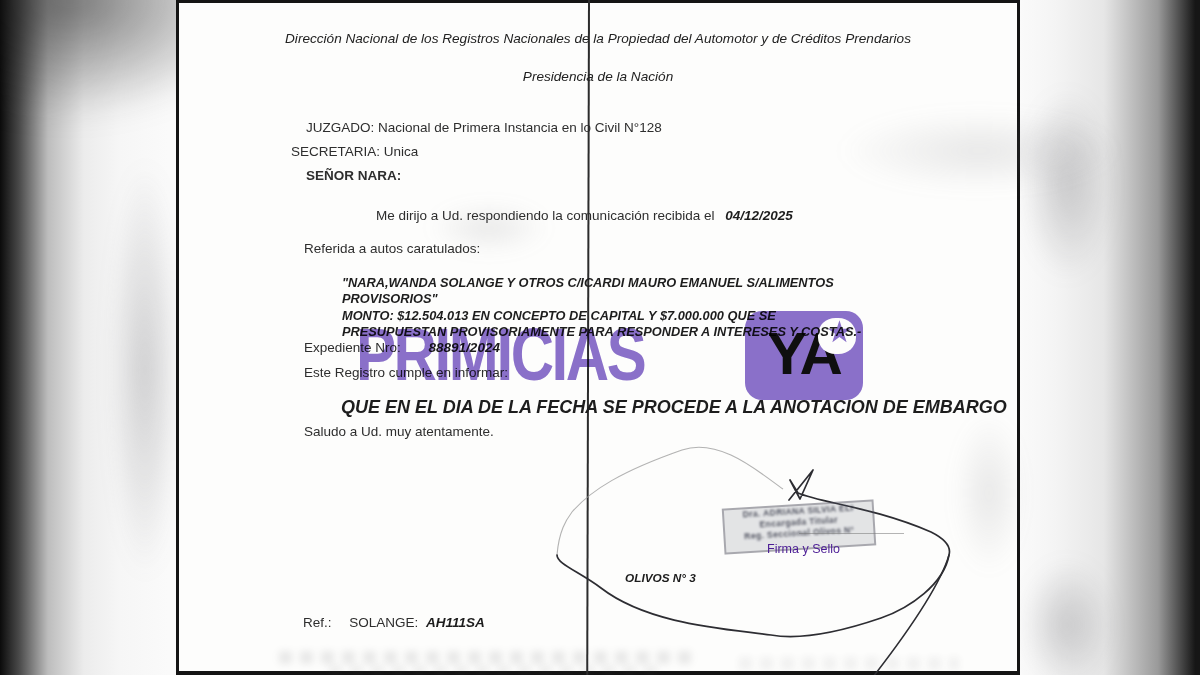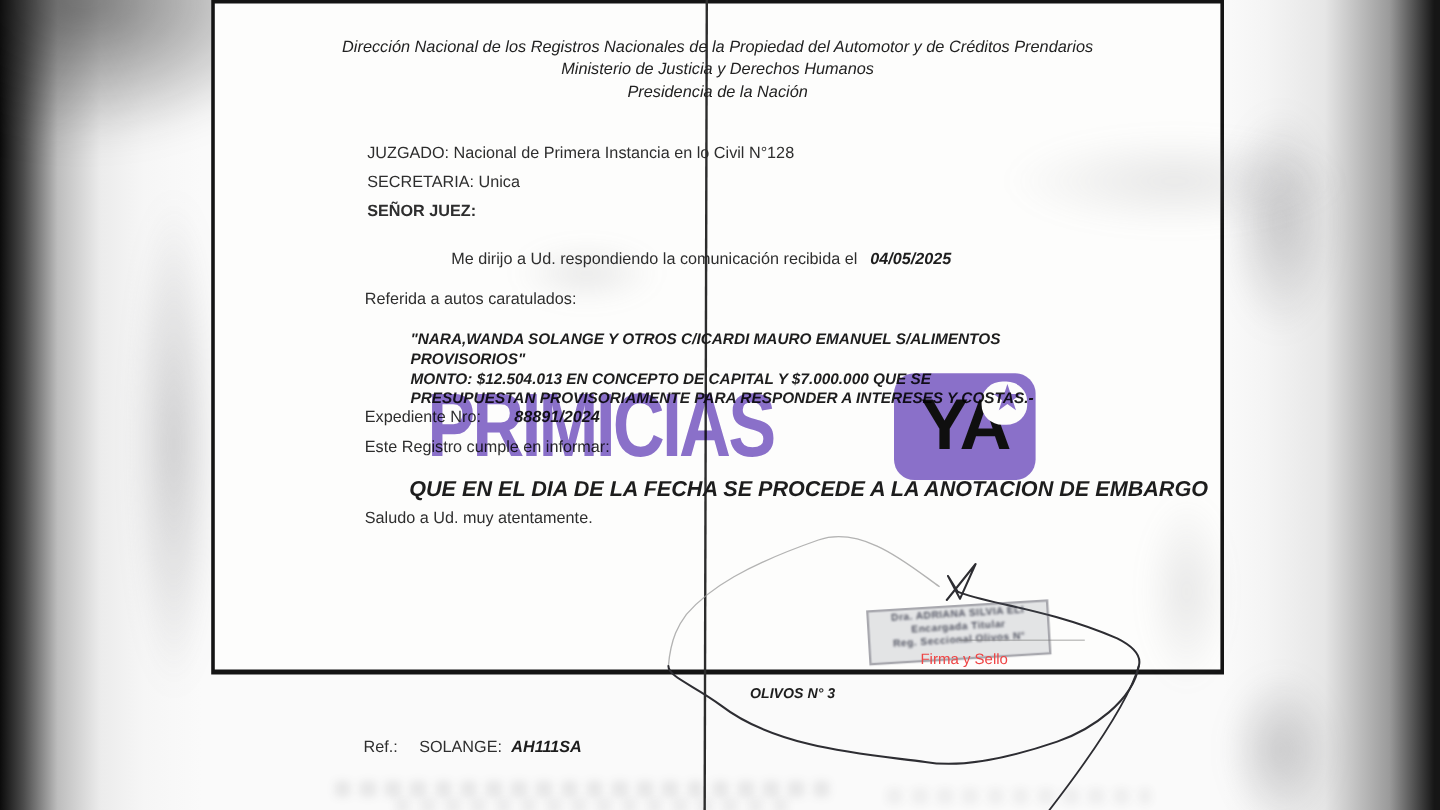--- a/index.html
+++ b/index.html
@@ -2,21 +2,21 @@
 <html><head>
 <meta charset="utf-8">
 <style>
   html,body{margin:0;padding:0;}
   body{width:1200px;height:675px;overflow:hidden;font-family:"Liberation Sans",sans-serif;}
   .stage{position:relative;width:1200px;height:675px;overflow:hidden;
     background:linear-gradient(90deg,#0b0b0b 0%,#4a4a4a 1.6%,#bdbdbd 4%,#ececec 7%,#f6f6f6 10%,#fafafa 14%,#fafafa 85%,#f4f4f4 88%,#e6e6e6 92%,#9a9a9a 96.5%,#161616 99.6%);}
   .corner-shade{position:absolute;width:380px;height:240px;left:-120px;top:-120px;
     background:radial-gradient(closest-side,rgba(20,20,20,.55),rgba(20,20,20,0));filter:blur(14px);}
   .margin-smudge{position:absolute;background:radial-gradient(closest-side,rgba(90,90,95,.28),rgba(90,90,95,0));filter:blur(10px);}
-  .page{position:absolute;left:176px;top:0;width:844px;height:562px;box-sizing:border-box;
+  .page{position:absolute;left:176px;top:0;width:844px;height:675px;box-sizing:border-box;
     background:#fdfdfc;border:3px solid #141414;border-bottom-width:4px;}
   .fold-line{position:absolute;left:409px;top:-4px;width:2px;height:690px;background:#2c2c2c;
     transform:rotate(.15deg);transform-origin:top center;}
   .in-smudge{position:absolute;background:radial-gradient(closest-side,rgba(120,120,125,.16),rgba(120,120,125,0));filter:blur(9px);}
 
   .doc-text{position:absolute;color:#2e2e2e;font-size:13.5px;white-space:nowrap;}
   .hdr{left:0;width:838px;text-align:center;font-style:italic;color:#222;line-height:19px;font-size:13.6px;}
   .bold{font-weight:bold;}
   .bi{font-weight:bold;font-style:italic;color:#1d1d1d;}
   .case-block{position:absolute;left:163px;top:272px;font-size:12.8px;line-height:16.4px;
@@ -34,21 +34,21 @@
   .wm-star-bg{position:absolute;right:7px;top:7px;width:38px;height:36px;background:#fff;border-radius:46%;}
   .wm-star{position:absolute;right:10px;top:3px;font-size:30px;color:#8468c9;}
 
   
   .sig-svg{position:absolute;left:0;top:0;width:844px;height:675px;pointer-events:none;}
   .stamp{position:absolute;left:544px;top:501px;width:152px;height:46px;transform:rotate(-3.5deg);
     background:rgba(95,98,110,.16);border:2px solid rgba(70,72,85,.38);box-sizing:border-box;
     text-align:center;filter:blur(.6px);overflow:hidden;}
   .stamp div{font-size:8.5px;line-height:11px;color:rgba(45,47,65,.8);letter-spacing:.4px;
     filter:blur(.9px);white-space:nowrap;font-weight:bold;}
-  .firma{position:absolute;left:588px;top:539px;font-size:12.5px;color:#ef4444;}
+  .firma{position:absolute;left:588px;top:539px;font-size:12.5px;color:#4c1d95;}
   .sign-line{position:absolute;left:620px;top:530px;width:105px;height:1px;background:rgba(120,120,120,.55);}
 
   
   .bleed{position:absolute;height:13px;filter:blur(3.5px);opacity:.5;
     background:repeating-linear-gradient(90deg,rgba(70,70,75,.22) 0 13px,rgba(70,70,75,0) 13px 21px);}
 </style>
 </head>
 <body>
 
 <div class="stage">
@@ -59,30 +59,29 @@
   <div class="margin-smudge" style="left:1022px;top:560px;width:90px;height:130px;"></div>
 
   <div class="page">
 
     <div class="fold-line"></div>
     <div class="in-smudge" style="left:660px;top:108px;width:280px;height:80px;"></div>
     <div class="in-smudge" style="left:775px;top:410px;width:70px;height:160px;"></div>
     <div class="in-smudge" style="left:250px;top:200px;width:120px;height:50px;"></div>
 
     <div class="doc-text hdr" style="top:26px;">Dirección Nacional de los Registros Nacionales de la Propiedad del Automotor y de Créditos Prendarios</div>
-    <div class="doc-text hdr" style="top:45px;">Ministerio de Justicia y Derechos Humanos</div>
     <div class="doc-text hdr" style="top:64px;">Presidencia de la Nación</div>
 
     <div class="doc-text" style="left:127px;top:117px;">JUZGADO: Nacional de Primera Instancia en lo Civil N°128</div>
-    <div class="doc-text" style="left:127px;top:141px;">SECRETARIA: Unica</div>
-    <div class="doc-text bold" style="left:127px;top:165px;">SEÑOR JUEZ:</div>
+    <div class="doc-text" style="left:112px;top:141px;">SECRETARIA: Unica</div>
+    <div class="doc-text bold" style="left:127px;top:165px;">SEÑOR NARA:</div>
 
     <div class="doc-text" style="left:197px;top:205px;">
       <span>Me dirijo a Ud. respondiendo la comunicación recibida el</span>
-      <span class="bi" style="margin-left:7px;">04/05/2025</span>
+      <span class="bi" style="margin-left:7px;">04/12/2025</span>
     </div>
     <div class="doc-text" style="left:125px;top:238px;">Referida a autos caratulados:</div>
 
     <div class="case-block">
       <div>"NARA,WANDA SOLANGE Y OTROS C/ICARDI MAURO EMANUEL S/ALIMENTOS</div>
       <div>PROVISORIOS"</div>
       <div>MONTO: $12.504.013 EN CONCEPTO DE CAPITAL Y $7.000.000 QUE SE</div>
       <div>PRESUPUESTAN PROVISORIAMENTE PARA RESPONDER A INTERESES Y COSTAS.-</div>
     </div>
 

